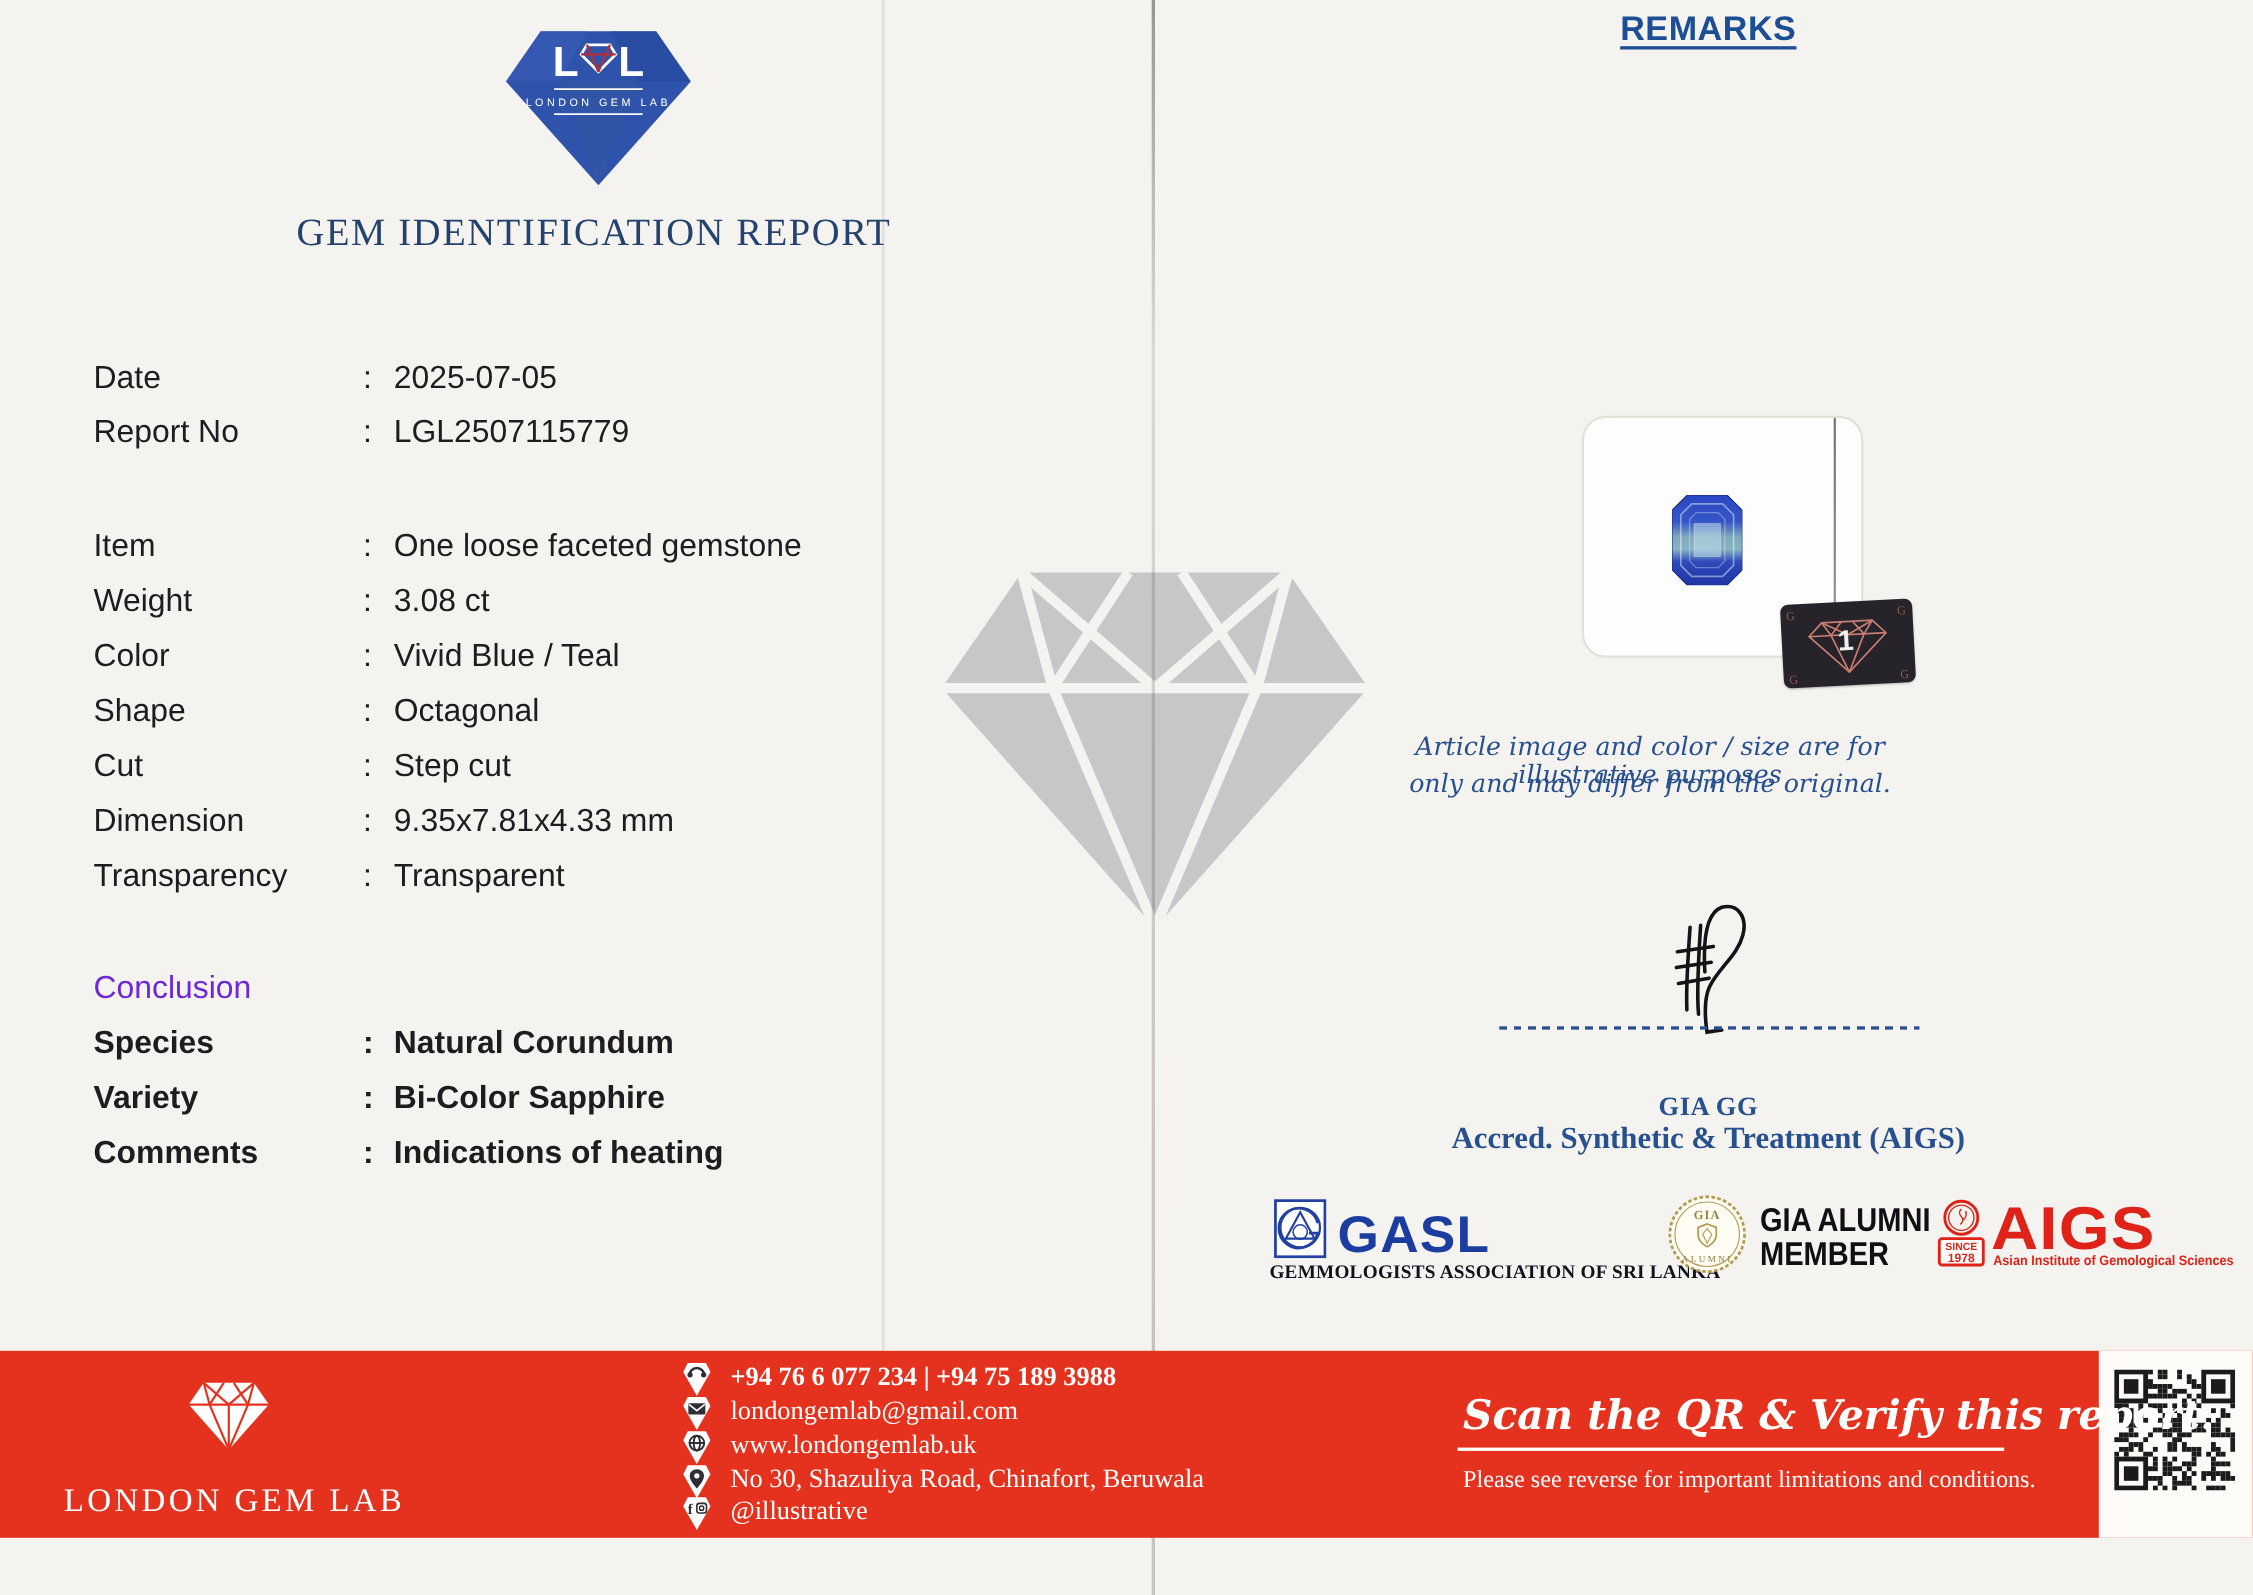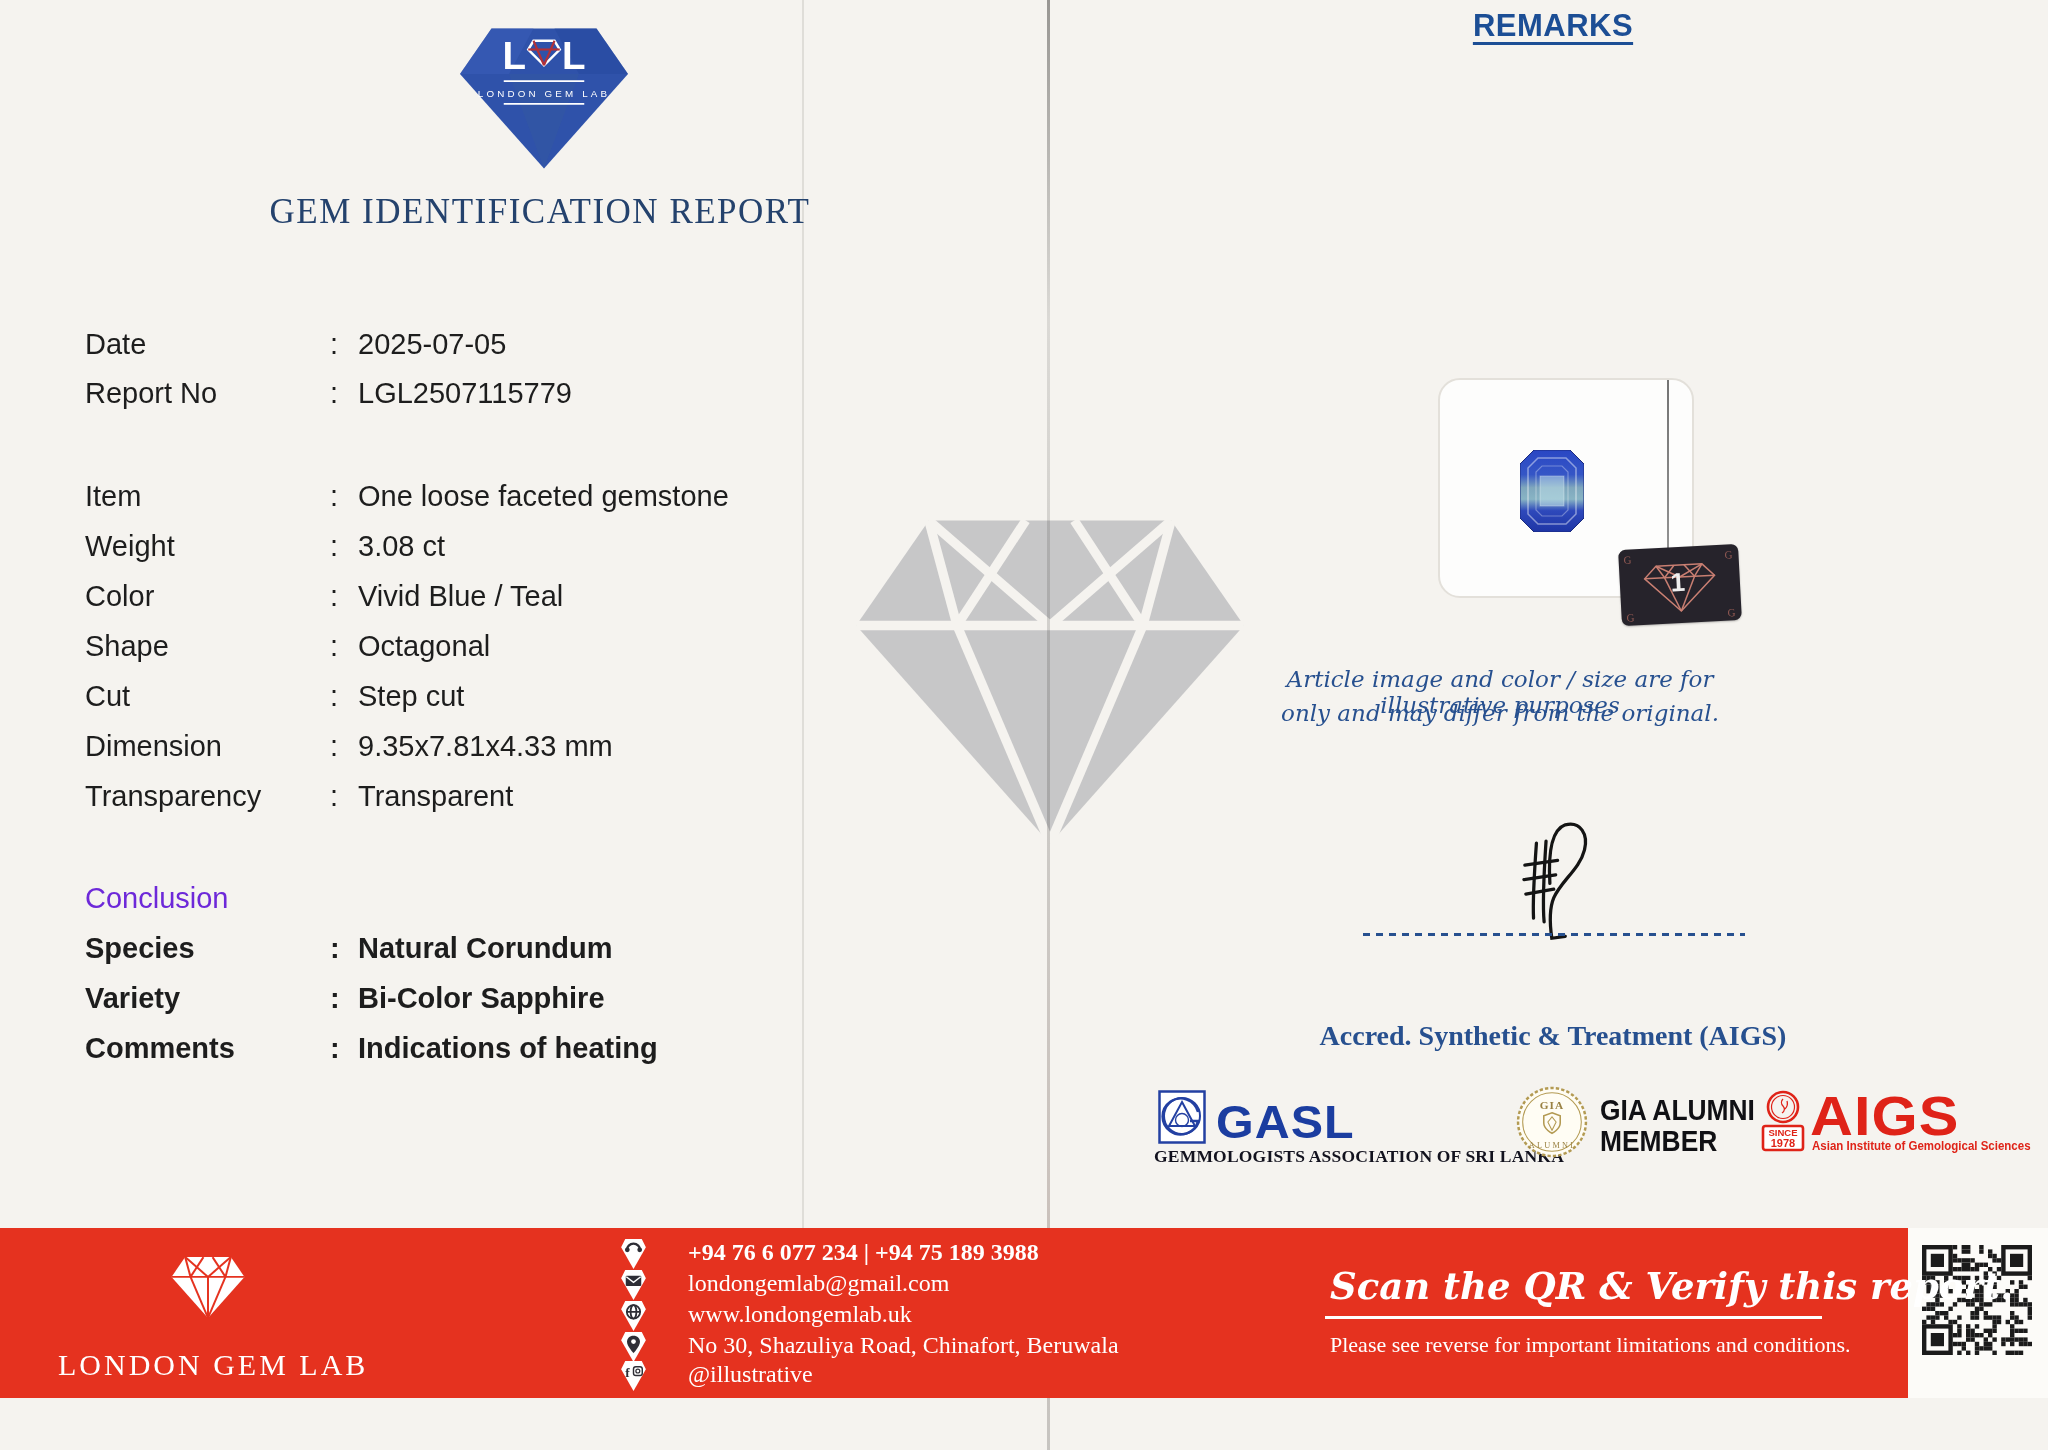--- a/index.html
+++ b/index.html
@@ -75,21 +75,21 @@
   
   .footer-band{position:absolute;left:0;top:1228px;width:2048px;height:170px;background:var(--accent-red,#e5321f);}
   .qr-panel{position:absolute;left:1908px;top:1228px;width:140px;height:170px;background:#fcfbf8;}
   .qr{position:absolute;left:1922px;top:1245px;width:110px;height:110px;fill:#1b1b1b;}
   .footer-logo{position:absolute;left:170px;top:1240px;width:76px;height:92px;}
   .footer-brand{position:absolute;left:58px;top:1348px;width:302px;text-align:center;
     font-family:"Liberation Serif",serif;font-size:30px;letter-spacing:3px;color:#ffffff;white-space:nowrap;}
   .contact-row{position:absolute;left:620px;height:32px;color:#fff;}
   .contact-row .badge{position:absolute;left:0;top:0;width:27px;height:33px;}
   .contact-row .ctext{position:absolute;left:44px;top:1px;font-family:"Liberation Serif",serif;
-    font-size:24px;white-space:nowrap;margin-left:24px;}
+    font-size:24px;white-space:nowrap;}
   .contact-row.c-bold .ctext{font-weight:bold;}
   .scan-title{position:absolute;left:1330px;top:1264px;width:515px;text-align:center;
     font-family:"DejaVu Serif","Liberation Serif",serif;font-style:italic;font-weight:bold;
     font-size:37px;color:#ffffff;white-space:nowrap;}
   .scan-underline{position:absolute;left:1325px;top:1316px;width:497px;height:2.5px;background:#fff;}
   .scan-subtitle{position:absolute;left:1330px;top:1332px;width:515px;text-align:center;
     font-family:"Liberation Serif",serif;font-size:22px;color:#ffffff;white-space:nowrap;}
 </style>
 </head>
 <body>
@@ -249,20 +249,21 @@
     <g stroke="#141414" stroke-width="3.4" fill="none" stroke-linecap="round">
       <path d="M44 24 C42 52 40 82 41 102"></path>
       <path d="M54 22 C52 52 50 84 52 106"></path>
       <path d="M32 47 L66 42"></path>
         <path d="M31 62 L64 57"></path>
         <path d="M33 77 L62 72"></path>
       <path d="M58 66 C56 32 60 10 74 5 C90 1 98 15 94 31 C89 51 70 63 62 81 C57 93 58 109 60 123 L74 121"></path>
     </g>
   </svg>
   <div class="sign-line"></div>
+  <div class="signer-cred1">GIA GG</div>
   <div class="signer-cred2">Accred. Synthetic &amp; Treatment (AIGS)</div>
 
   <svg class="gasl-emblem" viewBox="0 0 48 54">
     <rect x="1.5" y="1.5" width="45" height="51" fill="#ffffff" stroke="#2340a2" stroke-width="2.5"></rect>
     <circle cx="24" cy="26" r="18" fill="#ffffff" stroke="#2340a2" stroke-width="2"></circle>
     <path d="M24 12 L37 36 H11 Z" fill="none" stroke="#2340a2" stroke-width="2"></path>
     <circle cx="24" cy="30" r="6.5" fill="none" stroke="#2340a2" stroke-width="1.4"></circle>
     <path d="M40 22 A18 18 0 1 0 40 31 L32 31" fill="none" stroke="#2340a2" stroke-width="2.4"></path>
   </svg>
   <div class="gasl-abbr">GASL</div>

